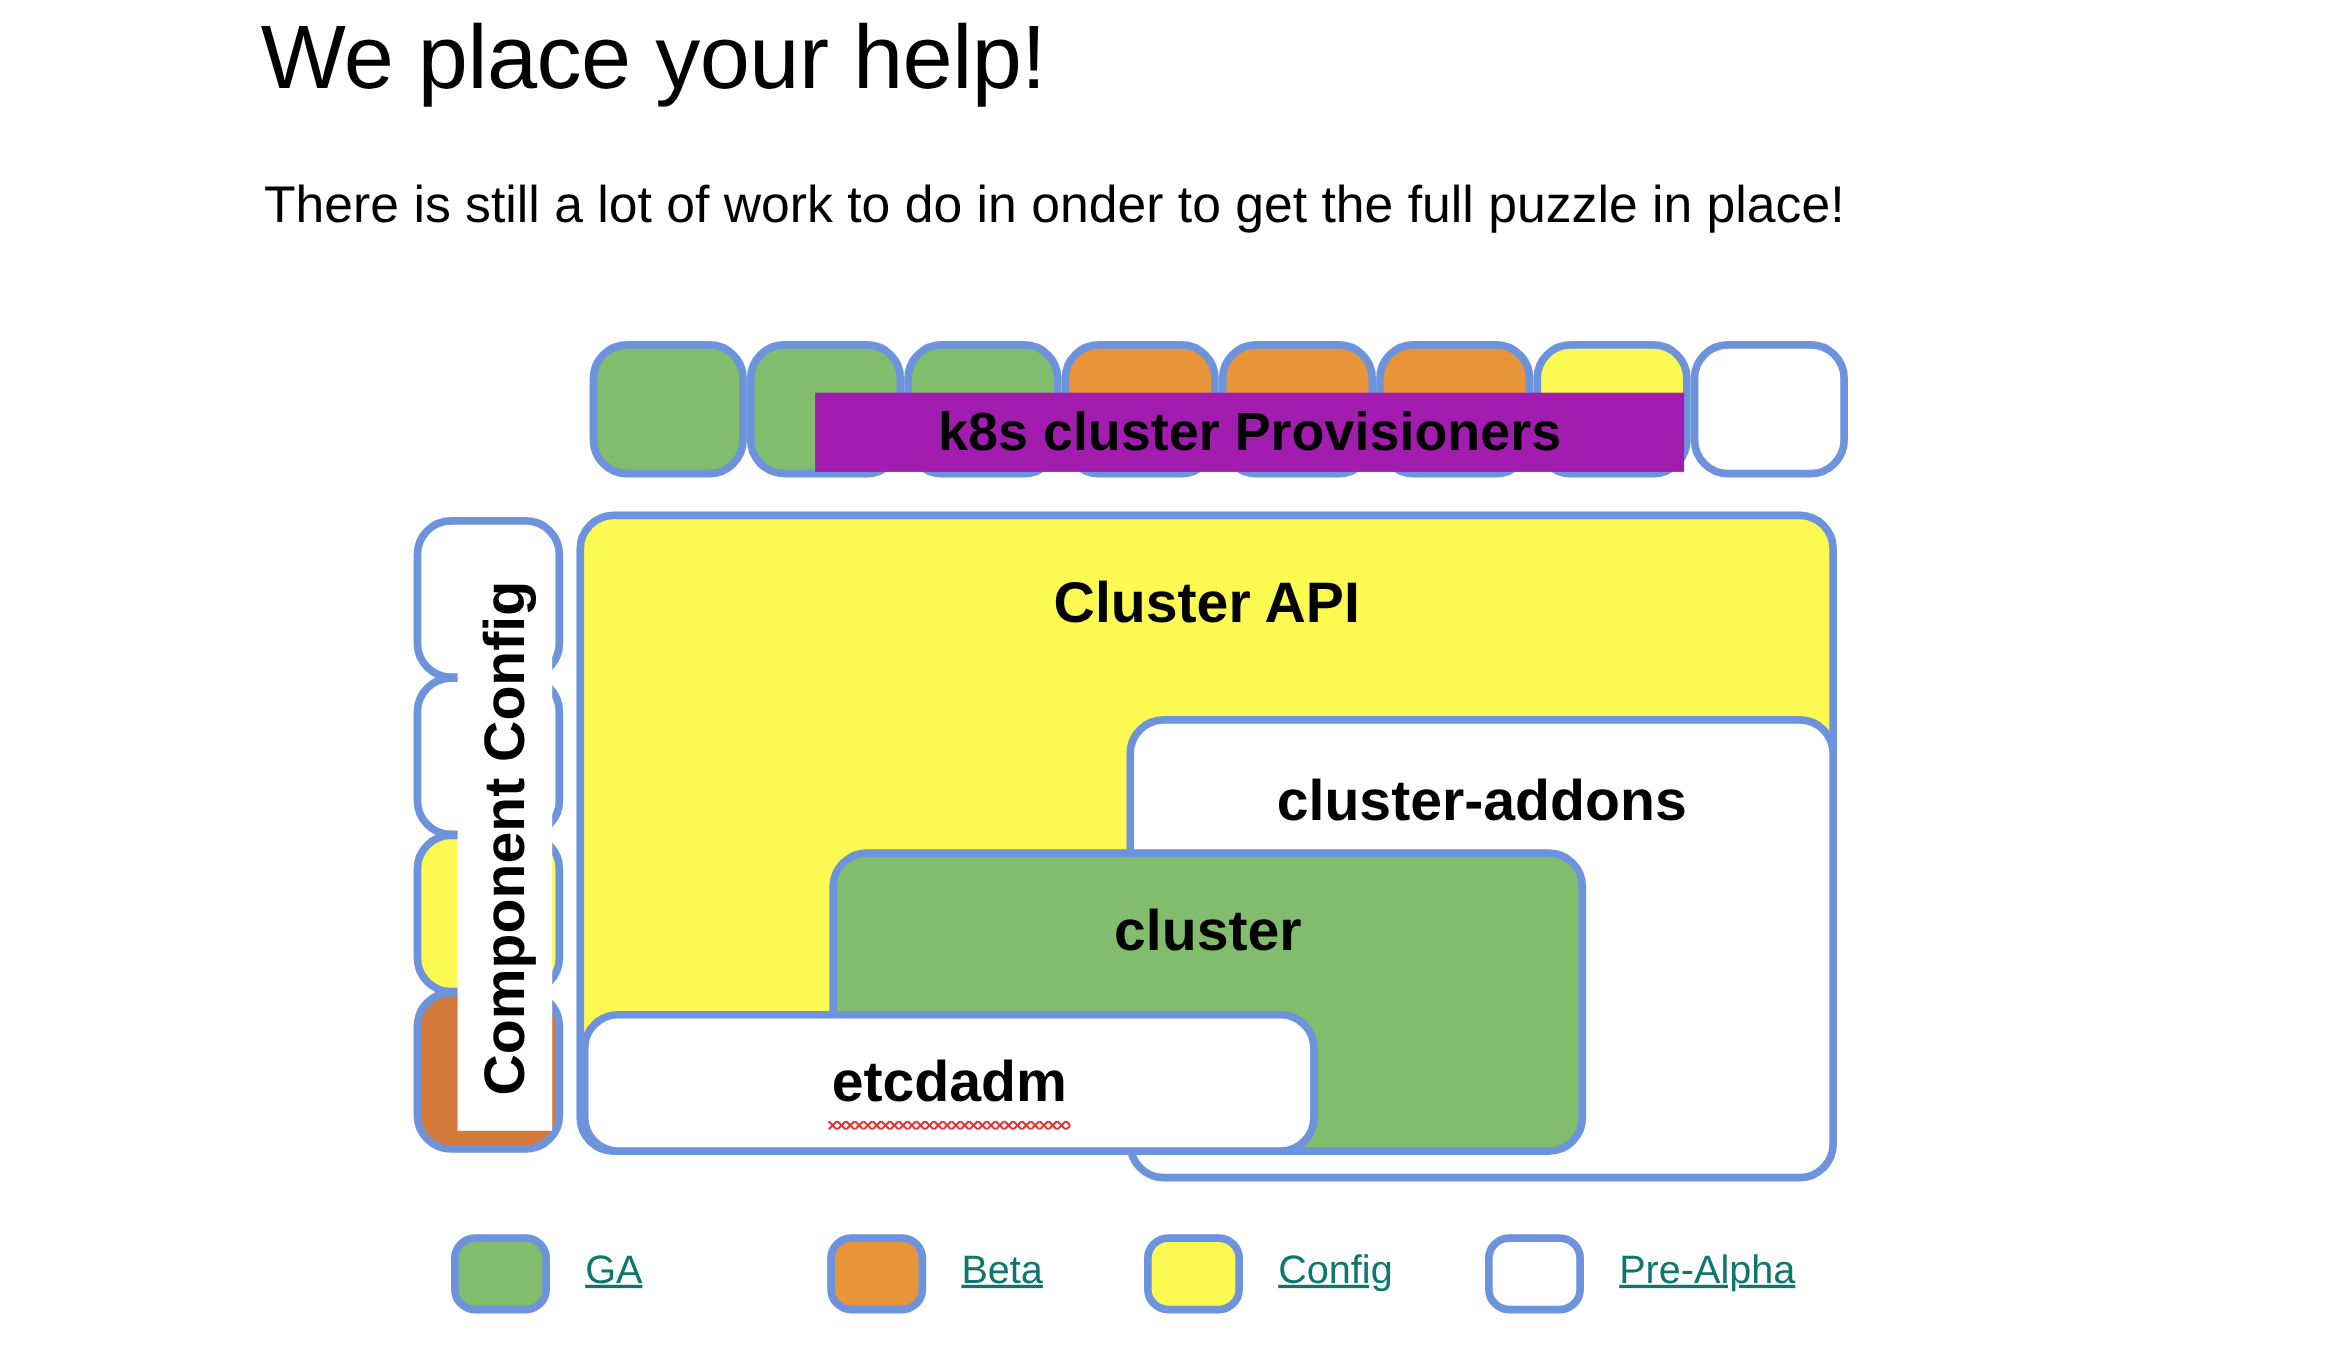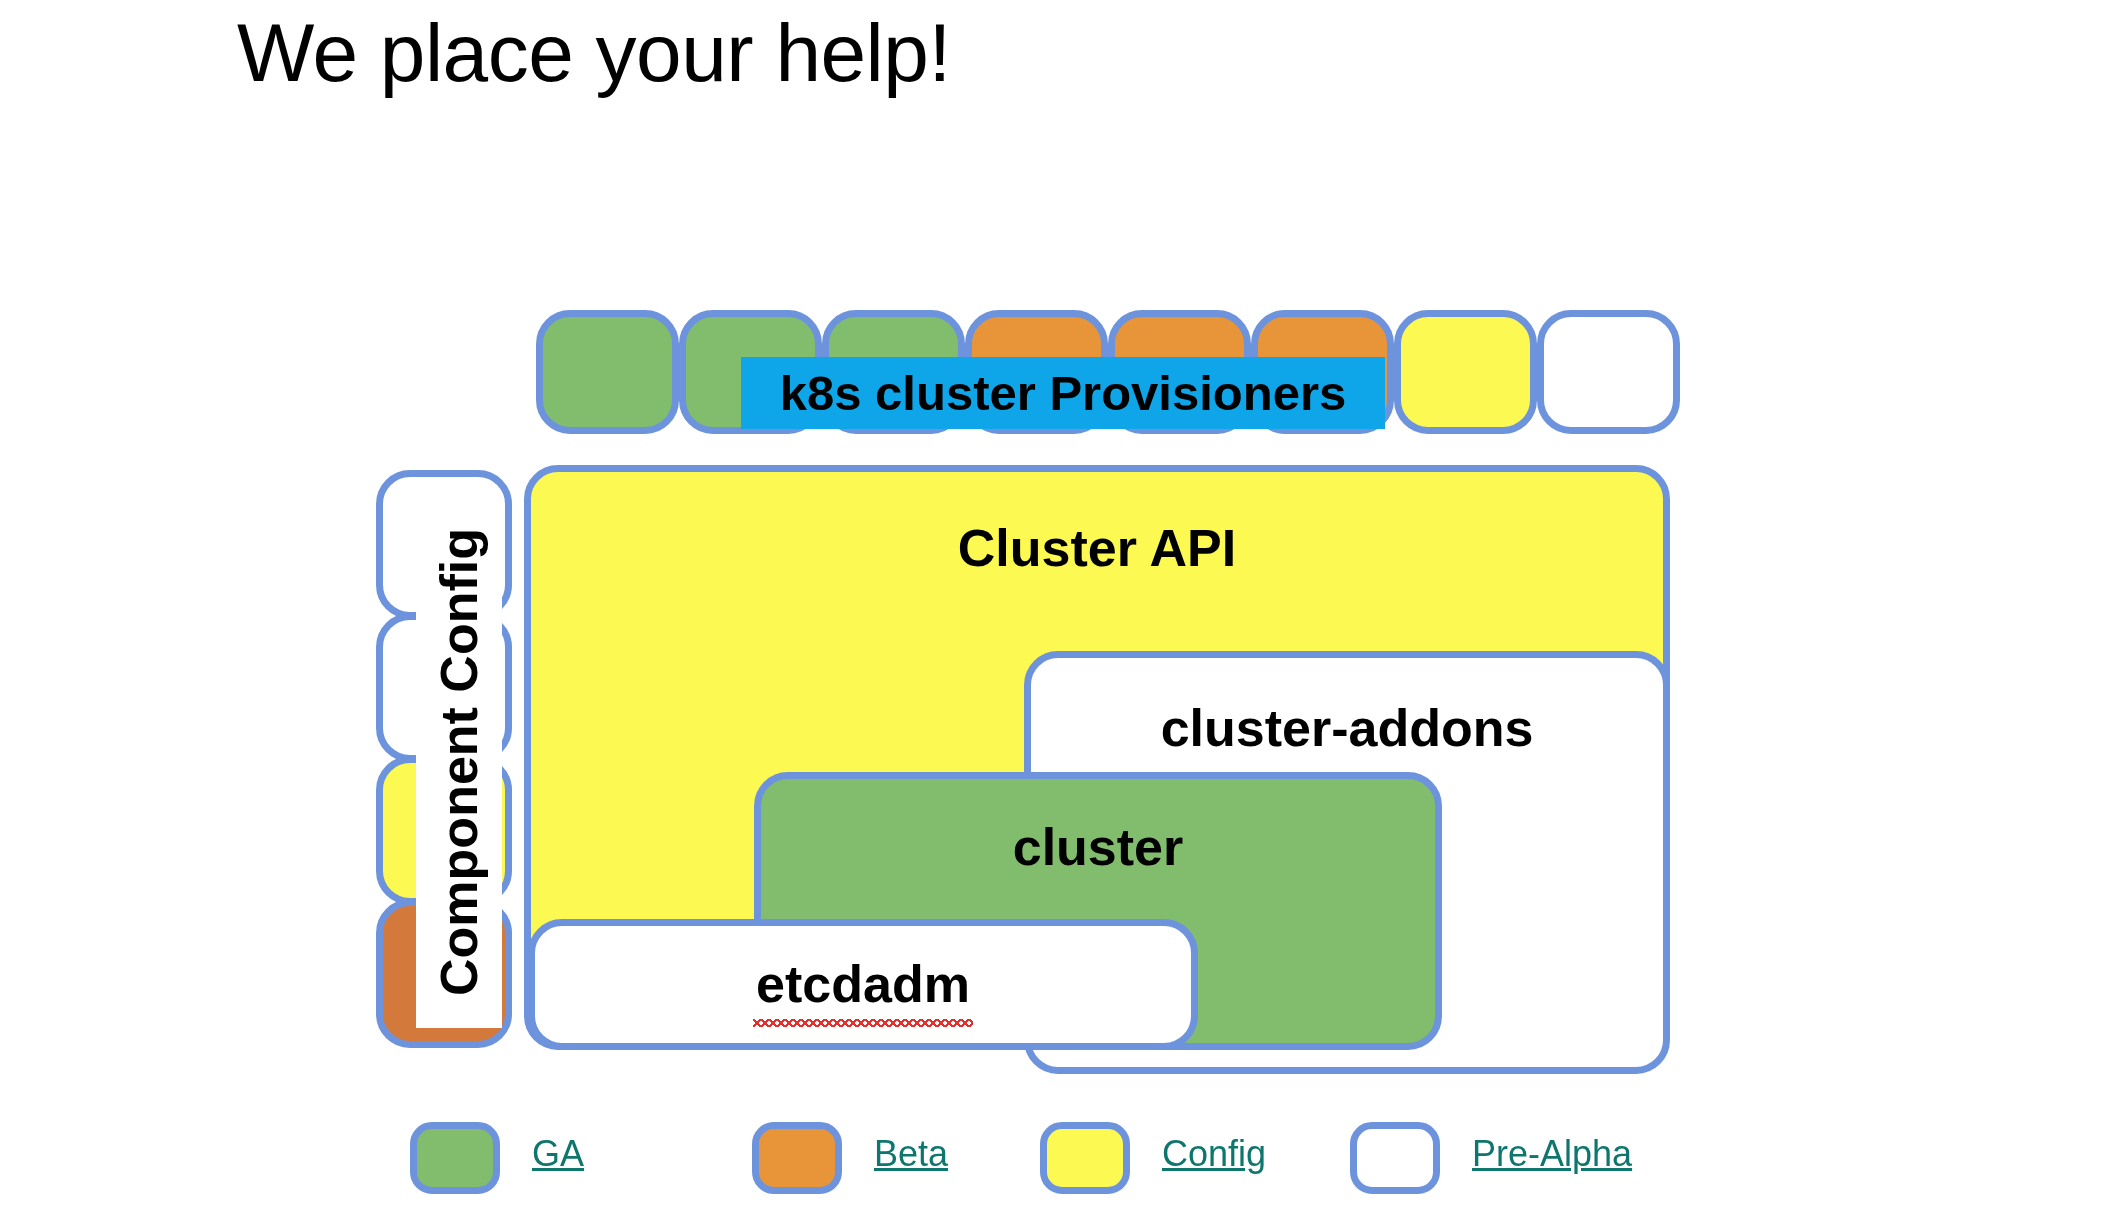--- a/index.html
+++ b/index.html
@@ -64,23 +64,23 @@
     white-space: nowrap;
   }
 
   
   #provisioners-row .node { top: 0; height: 124px; width: 143px; }
 
   #provisioner-band {
     position: absolute;
     left: 205px;
     top: 47px;
-    width: 644px;
+    width: 790px;
     height: 72px;
-    background: #0ea5e9;
+    background: #a21caf;
     z-index: 6;
   }
   #provisioner-band .node-label {
     top: 8px;
     font-size: 49px;
   }
 
   
   #component-config .node { left: 0; width: 136px; }
 
@@ -157,20 +157,21 @@
     color: #0f766e;
     text-decoration: underline;
   }
 </style>
 </head>
 <body>
 
 <div id="slide">
 
   <div id="title">We place your help!</div>
+  <div id="subtitle">There is still a lot of work to do in onder to get the full puzzle in place!</div>
 
   <div id="provisioners-row" style="position:absolute; left:536px; top:310px; width:1140px; height:124px;">
 
     <div class="node fill-ga" style="left:0px;"></div>
     <div class="node fill-ga" style="left:143px;"></div>
     <div class="node fill-ga" style="left:286px;"></div>
     <div class="node fill-beta" style="left:429px;"></div>
     <div class="node fill-beta" style="left:572px;"></div>
     <div class="node fill-beta" style="left:715px;"></div>
     <div class="node fill-alpha" style="left:858px;"></div>

